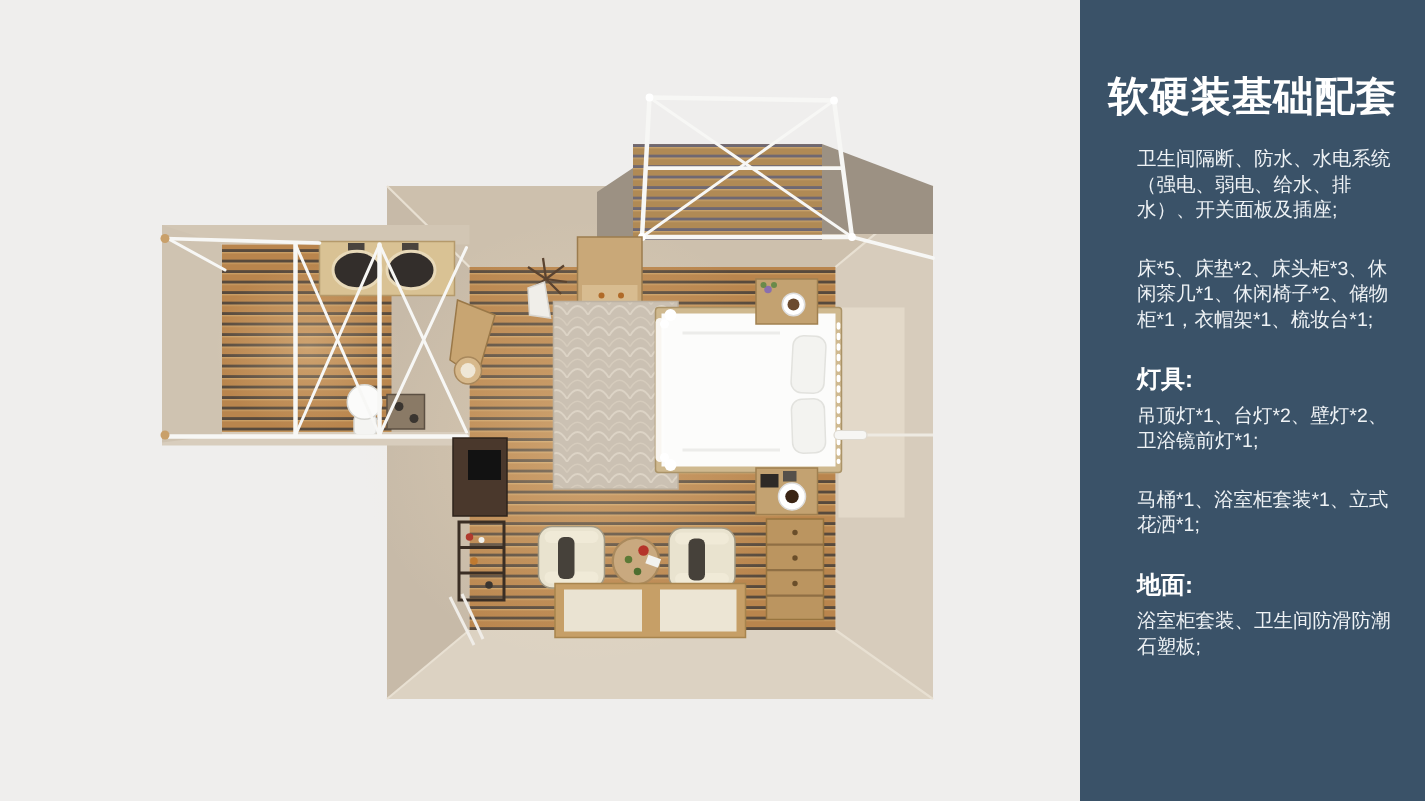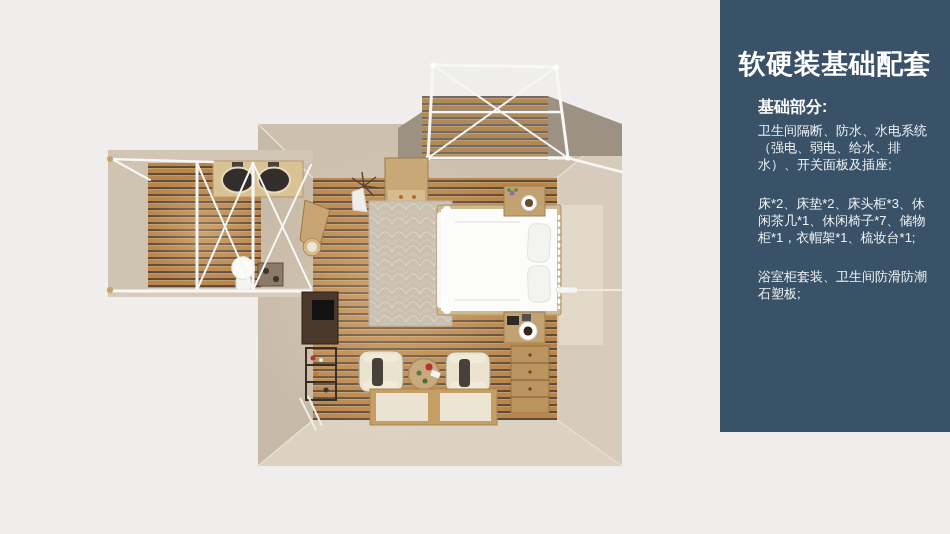--- a/index.html
+++ b/index.html
@@ -5,21 +5,21 @@
   html, body { margin:0; padding:0; }
   body {
     width:950px; height:534px; position:relative; overflow:hidden;
     background:#efeeed;
     font-family:"Liberation Sans", sans-serif;
   }
   .floorplan {
     position:absolute; left:0; top:0; width:720px; height:534px;
   }
   .panel {
-    position:absolute; left:720px; top:0; width:230px; height:432px;
+    position:absolute; left:720px; top:0; width:230px; height:534px;
     background:#3a5268; color:#eef2f5; box-sizing:border-box;
   }
   .panel-title {
     position:absolute; top:46px; left:0; width:100%; margin:0;
     text-align:center; font-size:27px; font-weight:bold; color:#ffffff;
     letter-spacing:0.5px;
   }
   .panel-body {
     position:absolute; top:97px; left:38px; width:174px;
   }
@@ -254,27 +254,30 @@
     <line x1="578" y1="290" x2="622" y2="290" stroke="#eeeae2" stroke-width="2"></line>
     <rect x="556" y="287" width="22" height="6" rx="3" fill="#f6f6f4" stroke="#ddd9d0" stroke-width="0.8"></rect>
   </g>
 </svg>
 </div>
 
 <aside class="panel">
   <h1 class="panel-title">软硬装基础配套</h1>
   <div class="panel-body">
     <section class="spec-section">
-      <h2>基础部分:</h2>
       <p>卫生间隔断、防水、水电系统（强电、弱电、给水、排水）、开关面板及插座;</p>
     </section>
     <section class="spec-section">
-      <p>床*2、床垫*2、床头柜*3、休闲茶几*1、休闲椅子*7、储物柜*1，衣帽架*1、梳妆台*1;</p>
-    </section>
-    <section class="spec-section">
-    </section>
-    <section class="spec-section">
-    </section>
-    <section class="spec-section">
+      <p>床*5、床垫*2、床头柜*3、休闲茶几*1、休闲椅子*2、储物柜*1，衣帽架*1、梳妆台*1;</p>
+    </section>
+    <section class="spec-section">
+      <h2>灯具:</h2>
+      <p>吊顶灯*1、台灯*2、壁灯*2、卫浴镜前灯*1;</p>
+    </section>
+    <section class="spec-section">
+      <p>马桶*1、浴室柜套装*1、立式花洒*1;</p>
+    </section>
+    <section class="spec-section">
+      <h2>地面:</h2>
       <p>浴室柜套装、卫生间防滑防潮石塑板;</p>
     </section>
   </div>
 </aside>
 
 </body></html>

